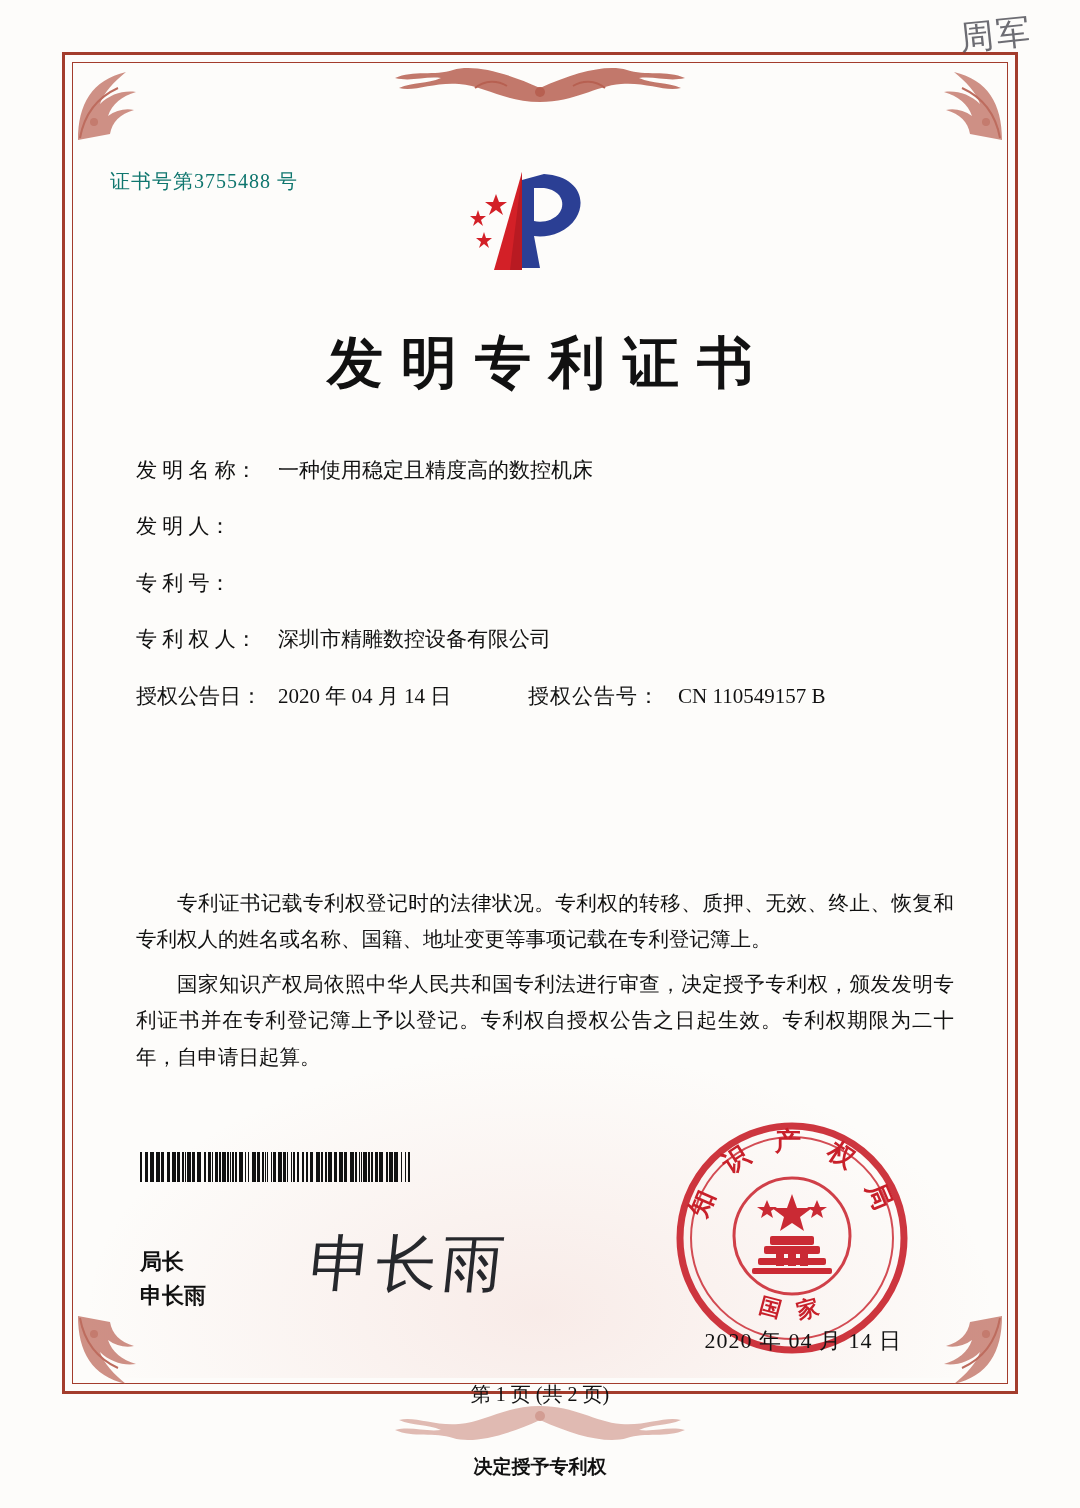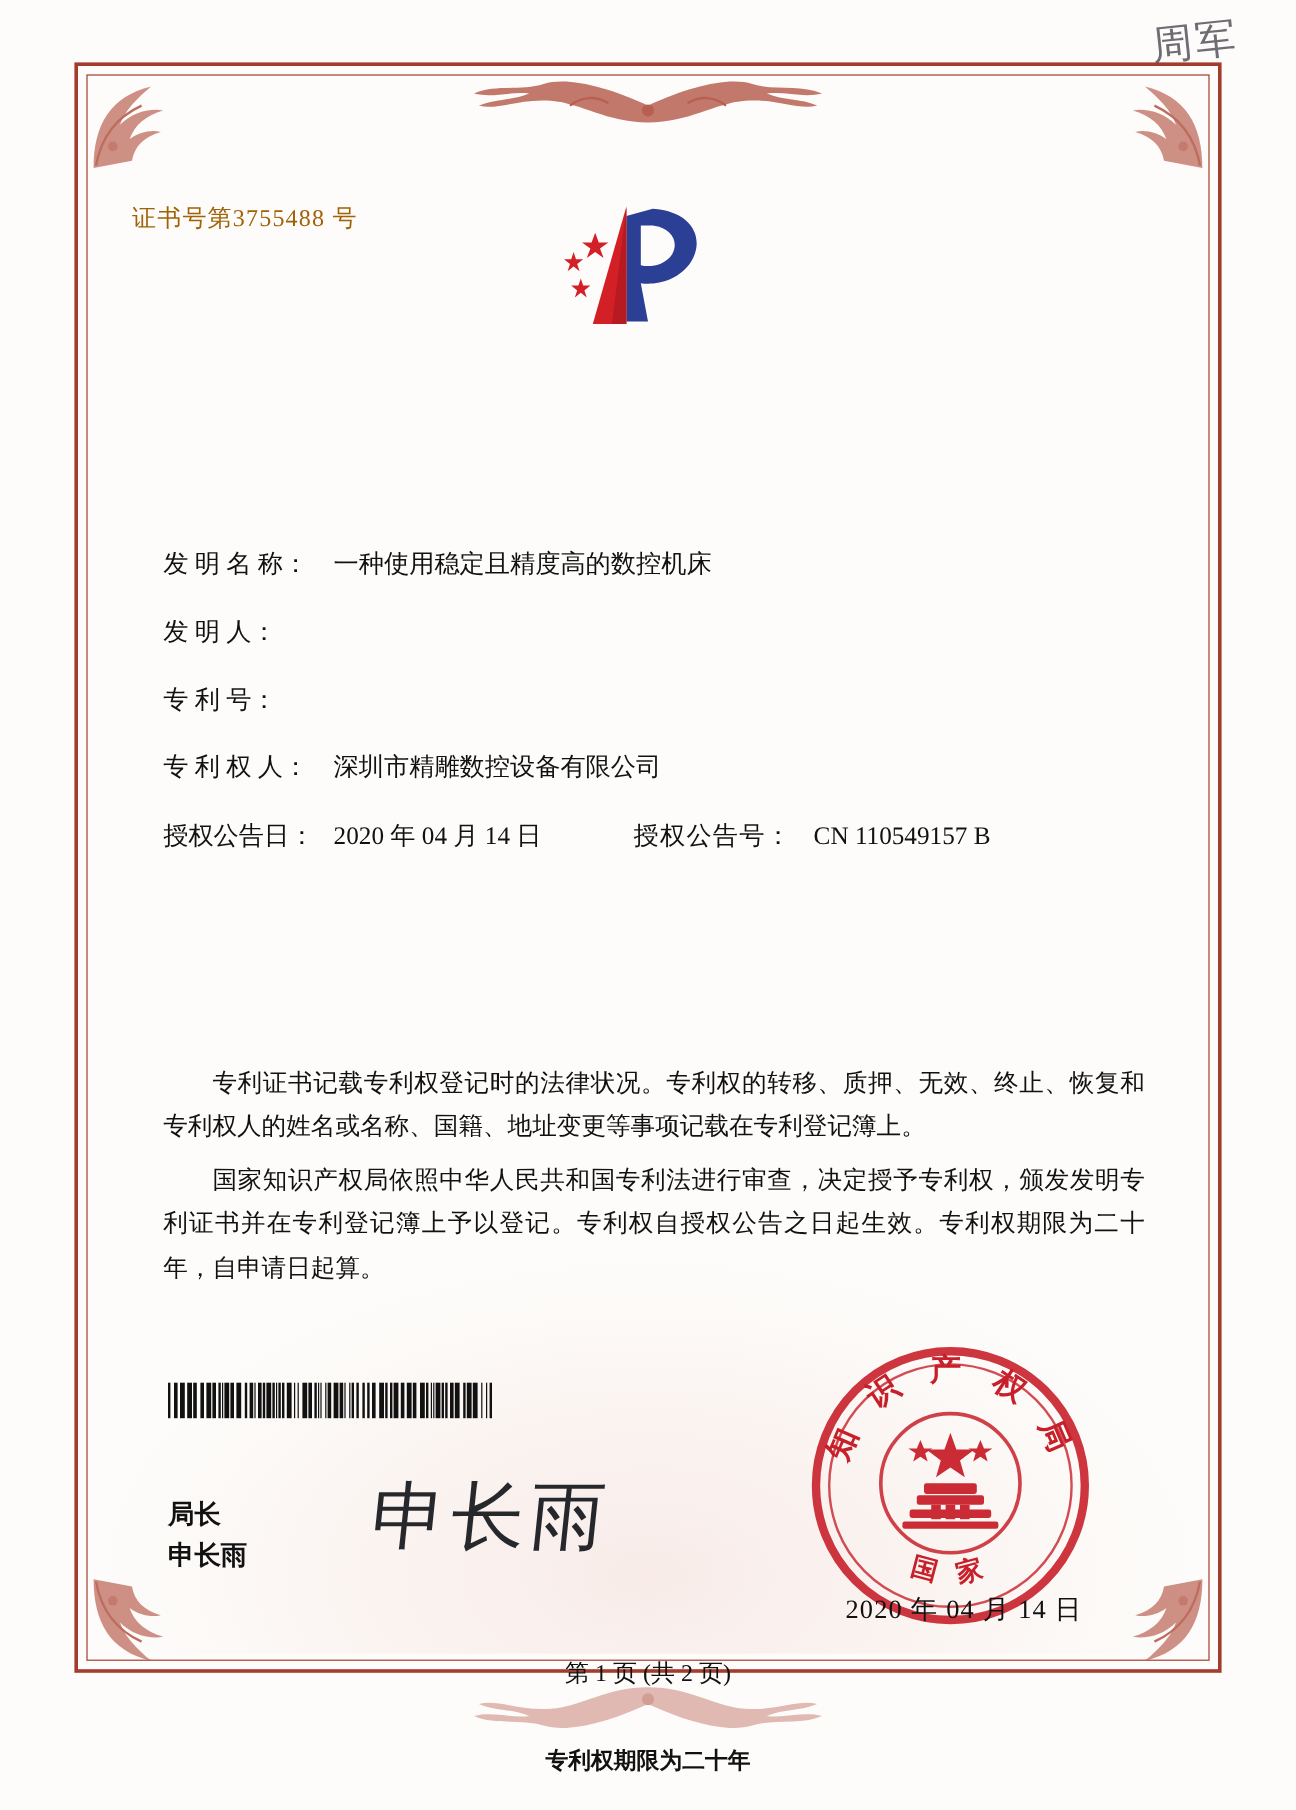--- a/index.html
+++ b/index.html
@@ -101,21 +101,21 @@
     opacity: 0.8;
   }
 
   
   .cert-no {
     position: absolute;
     left: 110px;
     top: 168px;
     font-size: 20px;
     letter-spacing: 1px;
-    color: #a16207;
+    color: #0f766e;
   }
 
   
   .emblem {
     position: absolute;
     left: 448px;
     top: 158px;
     width: 160px;
     height: 130px;
   }
@@ -788,20 +788,21 @@
         <i></i>
         <i style="background:transparent"></i>
         <i style="background:transparent"></i>
         <i></i>
         <i style="background:transparent"></i>
         <i></i>
         <i></i>
       </div>
   </div>
 
+  <div class="title">发明专利证书</div>
 
   <div class="fields">
     <div class="frow">
       <div class="flabel">发 明 名 称：</div>
       <div class="fvalue">一种使用稳定且精度高的数控机床</div>
     </div>
     <div class="frow">
       <div class="flabel">发 明 人：</div>
     </div>
     <div class="frow">
@@ -987,15 +988,15 @@
         <textPath href="#topArc" startOffset="50%" text-anchor="middle">知 识 产 权 局</textPath>
       </text>
       <text font-family="'DejaVu Serif', serif" font-size="22" font-weight="bold" fill="#c8202a" letter-spacing="6">
         <textPath href="#botArc" startOffset="50%" text-anchor="middle">国 家</textPath>
       </text>
     </svg>
   </div>
   <div class="seal-date">2020 年 04 月 14 日</div>
 
   <div class="page-num">第 1 页 (共 2 页)</div>
-  <div class="footer-note">专利权期限为二十年</div>
+  <div class="footer-note">决定授予专利权</div>
 
 </div>
 
 </body></html>

